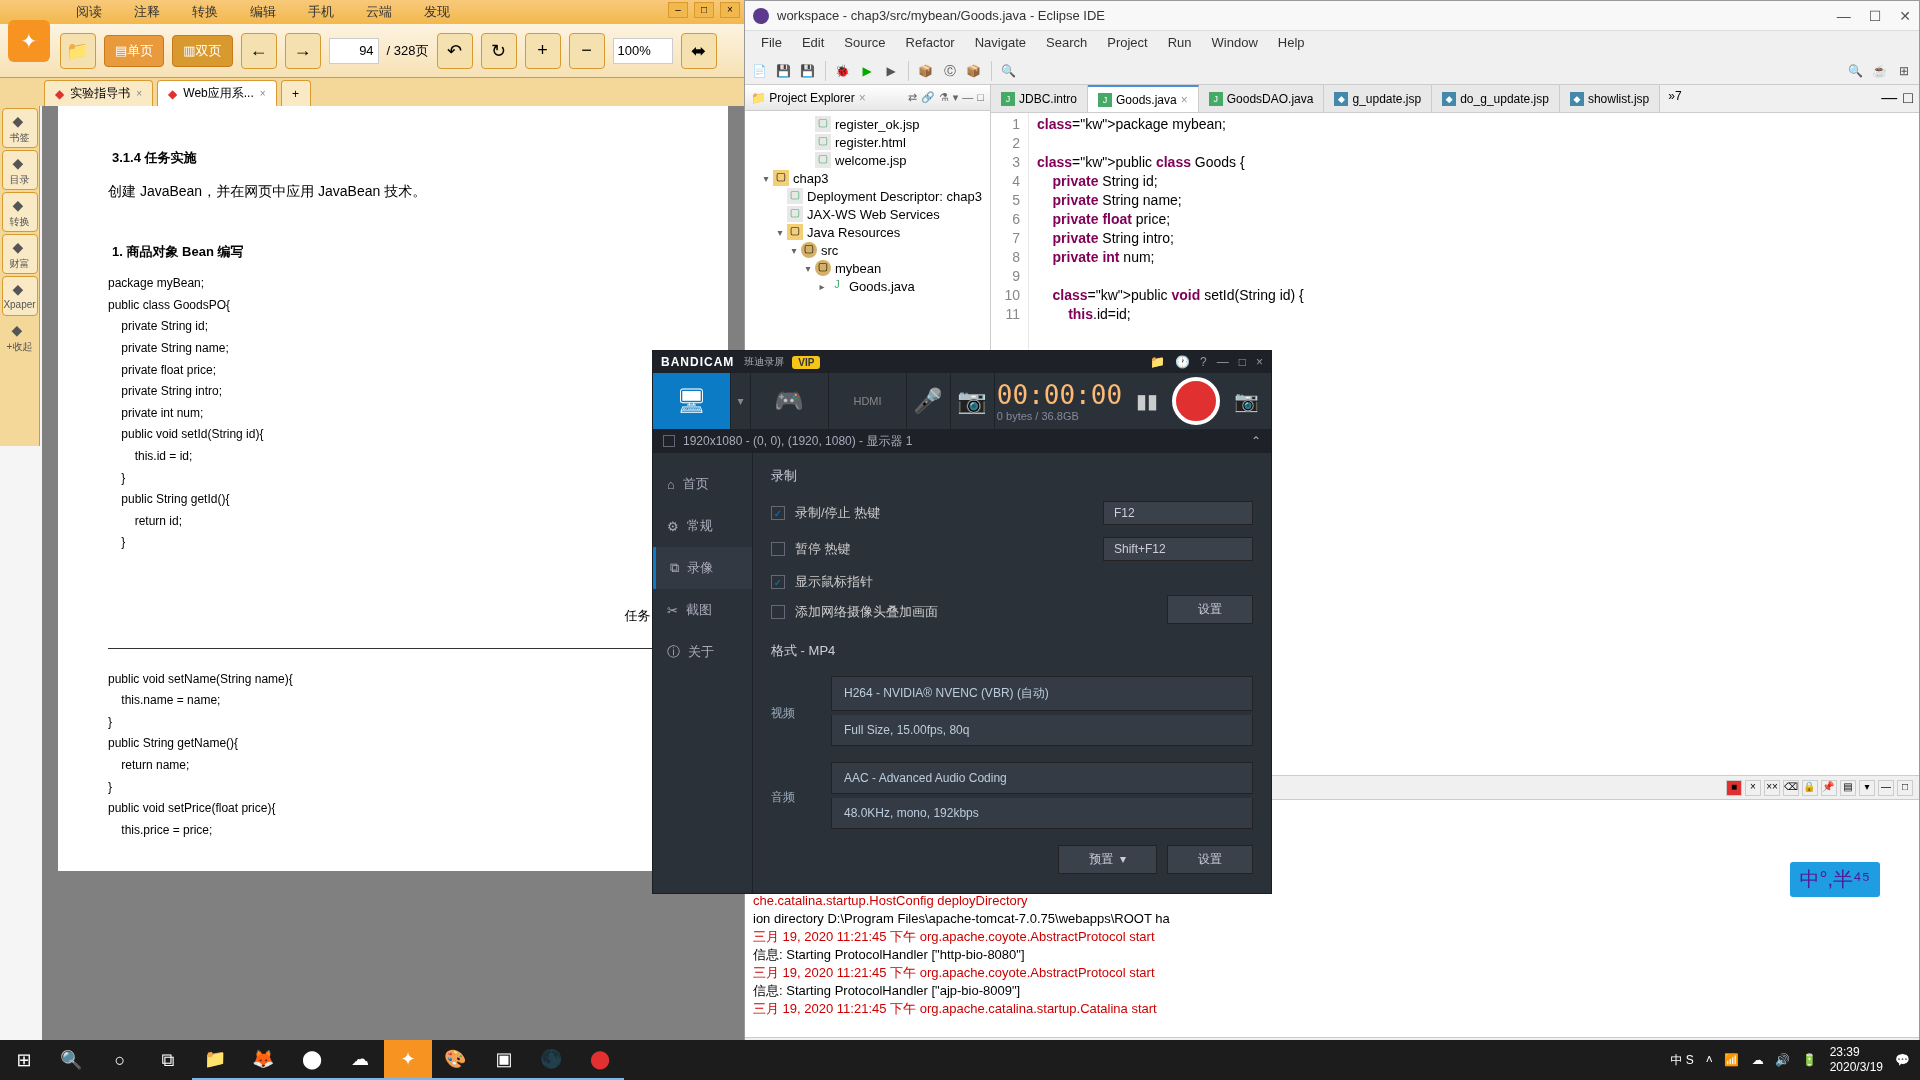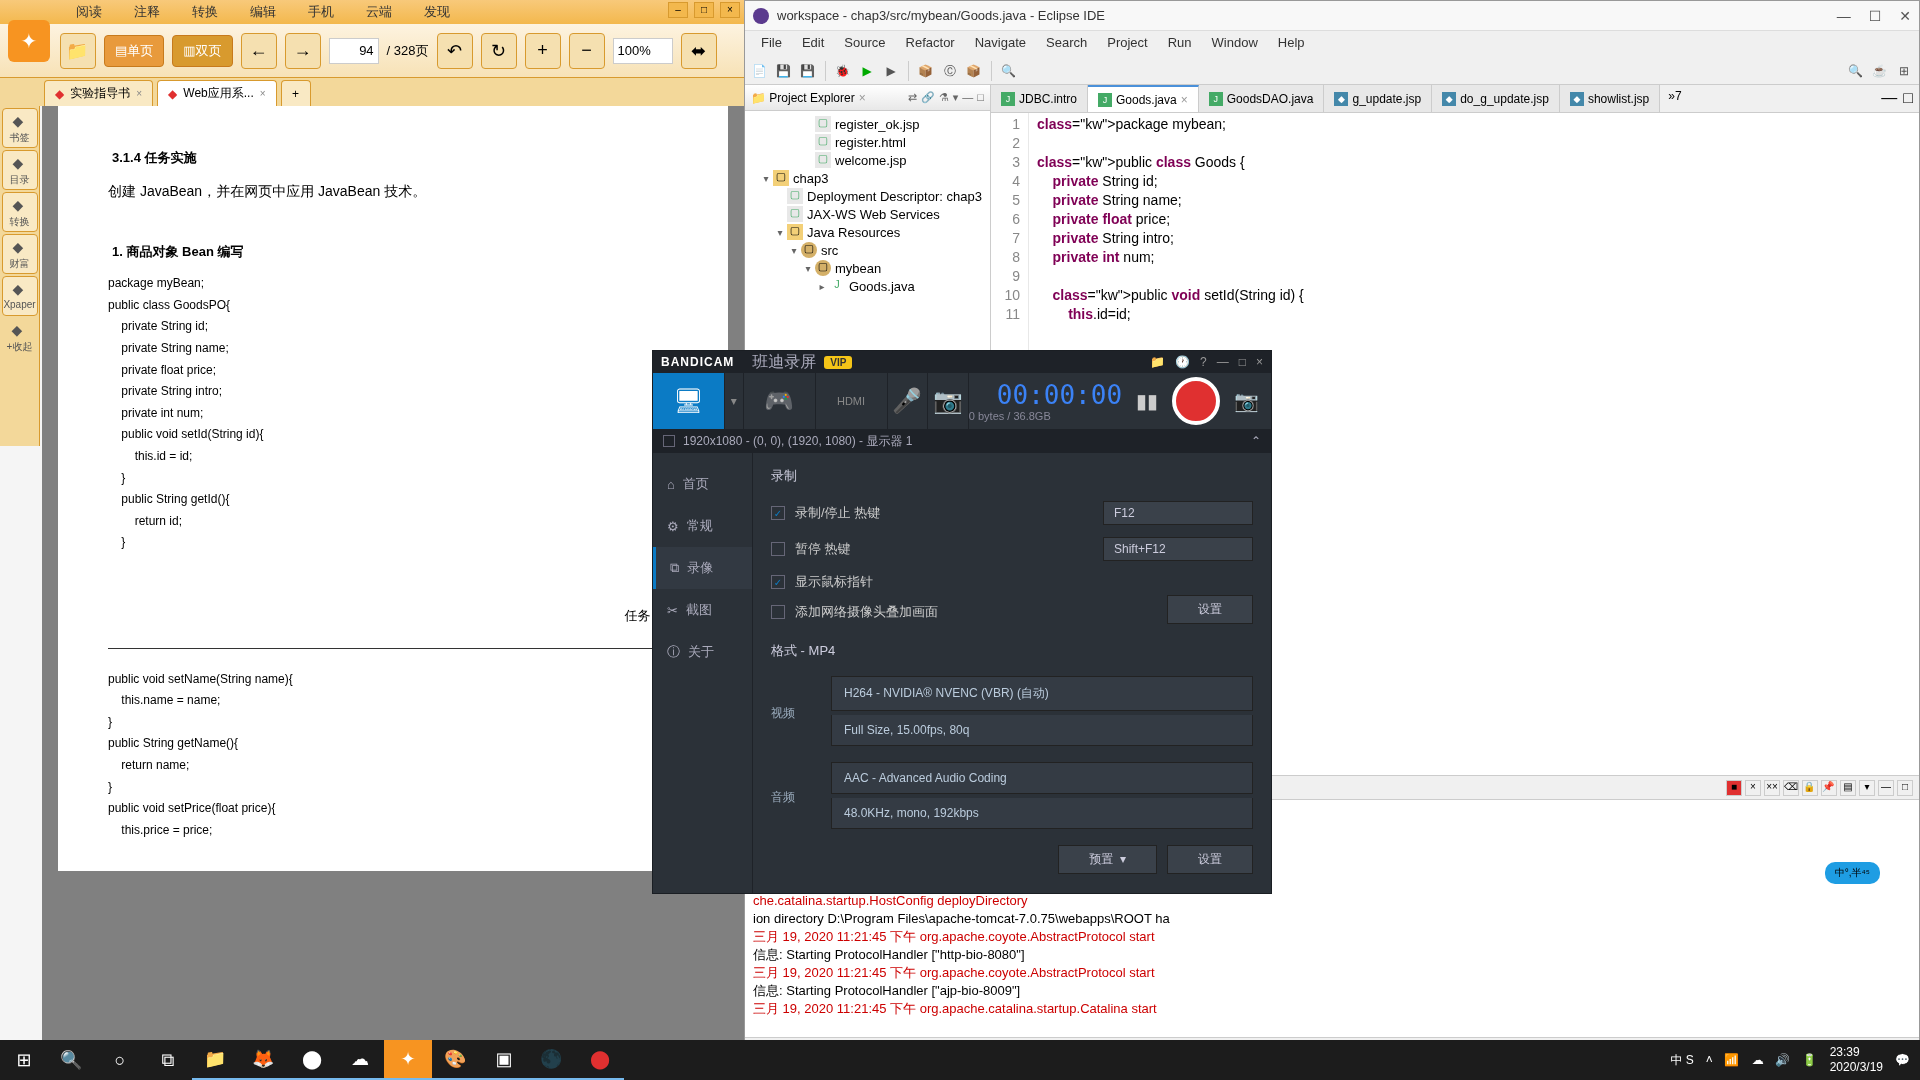--- a/index.html
+++ b/index.html
@@ -80,21 +80,21 @@
 
 .bandicam { position: absolute; left: 652px; top: 350px; width: 620px; height: 544px; background: #2b3138; border: 1px solid #1a1e23; color: #ccc; font-size: 13px; }
 .bc-top { height: 22px; background: #1e2228; display: flex; align-items: center; padding: 0 8px; }
 .bc-logo { font-weight: bold; font-size: 12px; color: #fff; letter-spacing: 1px; }
 .bc-vip { background: #f5c518; color: #333; font-size: 10px; padding: 1px 6px; border-radius: 3px; margin-left: 8px; font-weight: bold; }
 .bc-winbtns { margin-left: auto; display: flex; gap: 10px; font-size: 12px; color: #999; }
 .bc-modes { height: 56px; background: #2b3138; display: flex; align-items: center; }
 .bc-mode { width: 78px; height: 56px; display: flex; align-items: center; justify-content: center; font-size: 24px; color: #888; border-right: 1px solid #1e2228; }
 .bc-mode.active { background: #0b7bc5; color: #fff; }
 .bc-rec-area { flex: 1; display: flex; align-items: center; justify-content: flex-end; padding-right: 12px; gap: 14px; }
-.bc-timer { font-family: "Digital", monospace; font-size: 26px; color: #3b82f6; margin-left: 28px; }
+.bc-timer { font-family: "Digital", monospace; font-size: 26px; color: #fdba74; }
 .bc-sub { font-size: 11px; color: #889; }
 .bc-rec-btn { width: 48px; height: 48px; background: #e03030; border-radius: 50%; border: 4px solid #fff; }
 .bc-pause { font-size: 20px; color: #ccc; }
 .bc-cam { font-size: 20px; color: #ccc; }
 .bc-info { height: 24px; background: #1e2228; padding: 3px 10px; font-size: 12px; color: #aab; display: flex; align-items: center; }
 .bc-info .ck { width: 12px; height: 12px; border: 1px solid #667; margin-right: 8px; }
 .bc-main { display: flex; height: 440px; }
 .bc-side { width: 100px; background: #2b3138; border-right: 1px solid #1e2228; padding-top: 10px; }
 .bc-side-item { padding: 12px 14px; display: flex; align-items: center; gap: 8px; color: #aab; font-size: 13px; }
 .bc-side-item.active { border-left: 3px solid #0b7bc5; background: #323942; }
@@ -103,21 +103,21 @@
 .bc-row { display: flex; align-items: center; padding: 6px 0; }
 .bc-check { width: 14px; height: 14px; border: 1px solid #667; margin-right: 10px; display: flex; align-items: center; justify-content: center; font-size: 10px; color: #0b7bc5; }
 .bc-check.on::after { content: "✓"; }
 .bc-field { background: #3a414a; border: 1px solid #222; padding: 4px 10px; color: #ccd; font-size: 12px; min-width: 150px; }
 .bc-btn { background: #3a414a; border: 1px solid #222; padding: 5px 30px; color: #ccd; font-size: 12px; }
 .bc-fmt { margin-top: 18px; }
 .bc-label { font-size: 12px; color: #9ab; width: 60px; }
 .bc-val-box { background: #343b44; border: 1px solid #222; padding: 8px 12px; font-size: 12px; color: #bcd; margin-bottom: 4px; }
 
 
-.ime-badge { position: absolute; right: 40px; top: 862px; background: #1e9de3; color: #000000; font-size: 10px; padding: 4px 10px; border-radius: 10px; }
+.ime-badge { position: absolute; right: 40px; top: 862px; background: #1e9de3; color: #4c1d95; font-size: 20px; padding: 4px 10px; border-radius: 3px; }
 
 
 .taskbar { position: absolute; left: 0; bottom: 0; width: 100%; height: 40px; background: #1c1c1c; display: flex; align-items: center; }
 .tb-item { width: 48px; height: 40px; display: flex; align-items: center; justify-content: center; color: #fff; font-size: 18px; }
 .tb-item.pinned { border-bottom: 2px solid #76b9ed; }
 .tb-tray { margin-left: auto; display: flex; align-items: center; color: #fff; font-size: 12px; padding-right: 10px; gap: 12px; }
 .tb-clock { text-align: left; font-size: 12px; line-height: 15px; }
 </style>
 </head>
 <body>
@@ -385,21 +385,21 @@
     <span>15 : 6 : 253</span>
     <span style="flex:1"></span>
     <div class="mem-bar">455M of 548M</div>
     <span>🗑</span>
   </div>
 </div>
 
 <div class="bandicam">
   <div class="bc-top">
     <span class="bc-logo">BANDICAM</span>
-    <span style="font-size:16px;margin-left:18px;color:#aab">班迪录屏</span>
+    <span style="font-size:10px;margin-left:10px;color:#aab">班迪录屏</span>
     <span class="bc-vip">VIP</span>
     <div class="bc-winbtns">
       <span>📁</span>
       <span>🕐</span>
       <span>?</span>
       <span>—</span>
       <span>□</span>
       <span>×</span>
     </div>
   </div>

